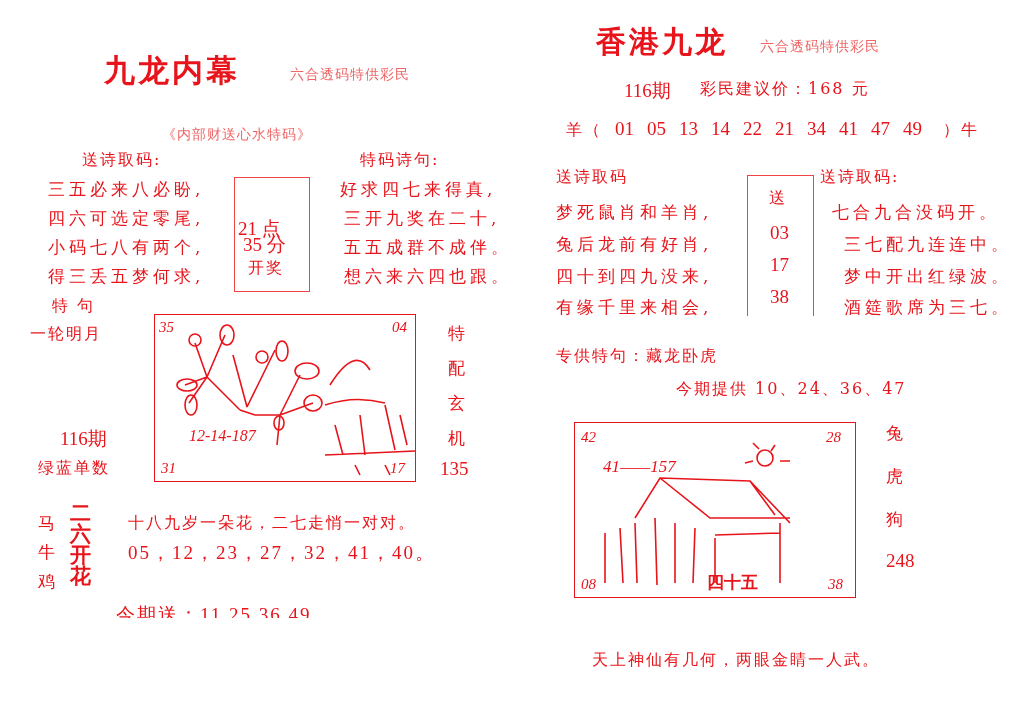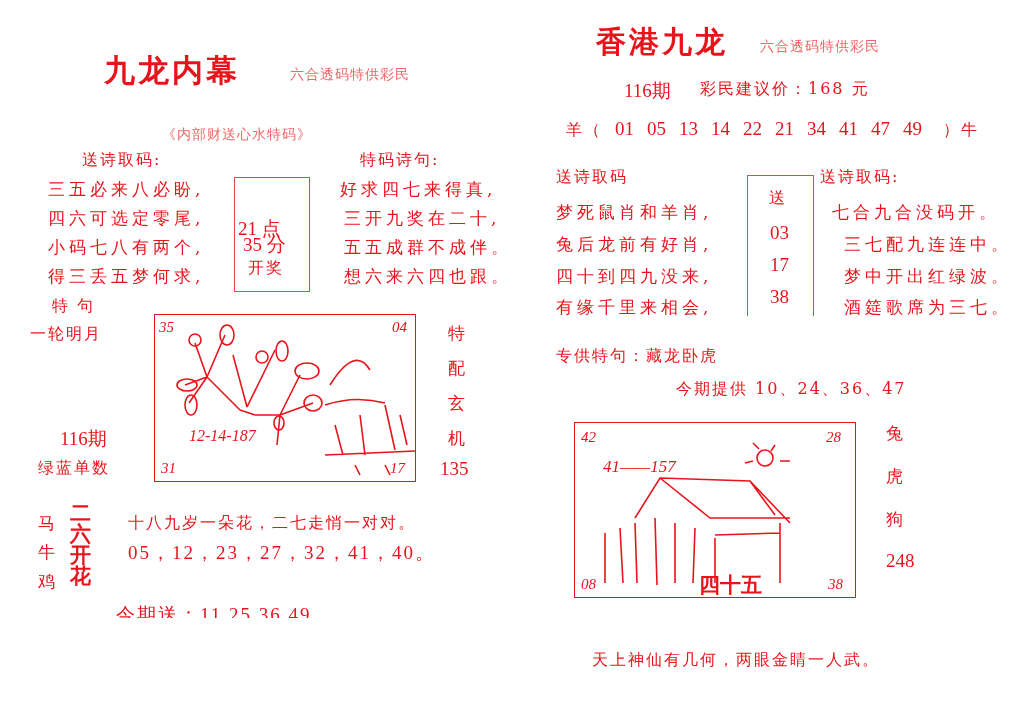--- a/index.html
+++ b/index.html
@@ -143,21 +143,21 @@
         <path d="M30 110 L30 160 M45 105 L48 160 M60 100 L62 160 M80 95 L82 162 M100 100 L100 160 M120 105 L118 160 M140 115 L140 160 M205 100 L205 160 M140 112 L205 110"></path>
         <circle cx="190" cy="35" r="8"></circle>
         <path d="M178 20 L184 26 M200 22 L196 28 M205 38 L215 38 M170 40 L178 38"></path>
       </g>
     </svg>
     <div class="corner" style="left:6px;top:6px;">42</div>
     <div class="corner" style="right:14px;top:6px;">28</div>
     <div class="corner" style="left:6px;bottom:4px;">08</div>
     <div class="corner" style="right:12px;bottom:4px;">38</div>
     <div class="corner" style="left:28px;top:34px;font-size:17px;">41——157</div>
-    <div class="abs" style="left:124px;top:148px;font-size:21px;font-weight:bold;">四十五</div>
+    <div class="abs" style="left:132px;top:148px;font-size:17px;font-weight:bold;">四十五</div>
   </div>
 
   <div class="vcol" style="left:886px;top:422px;gap:20px;">
     <span>兔</span>
     <span>虎</span>
     <span>狗</span>
   </div>
   <div class="abs num" style="left:886px;top:550px;">248</div>
 
   <div class="abs txt-sm" style="left:592px;top:650px;">天上神仙有几何，两眼金睛一人武。</div>

